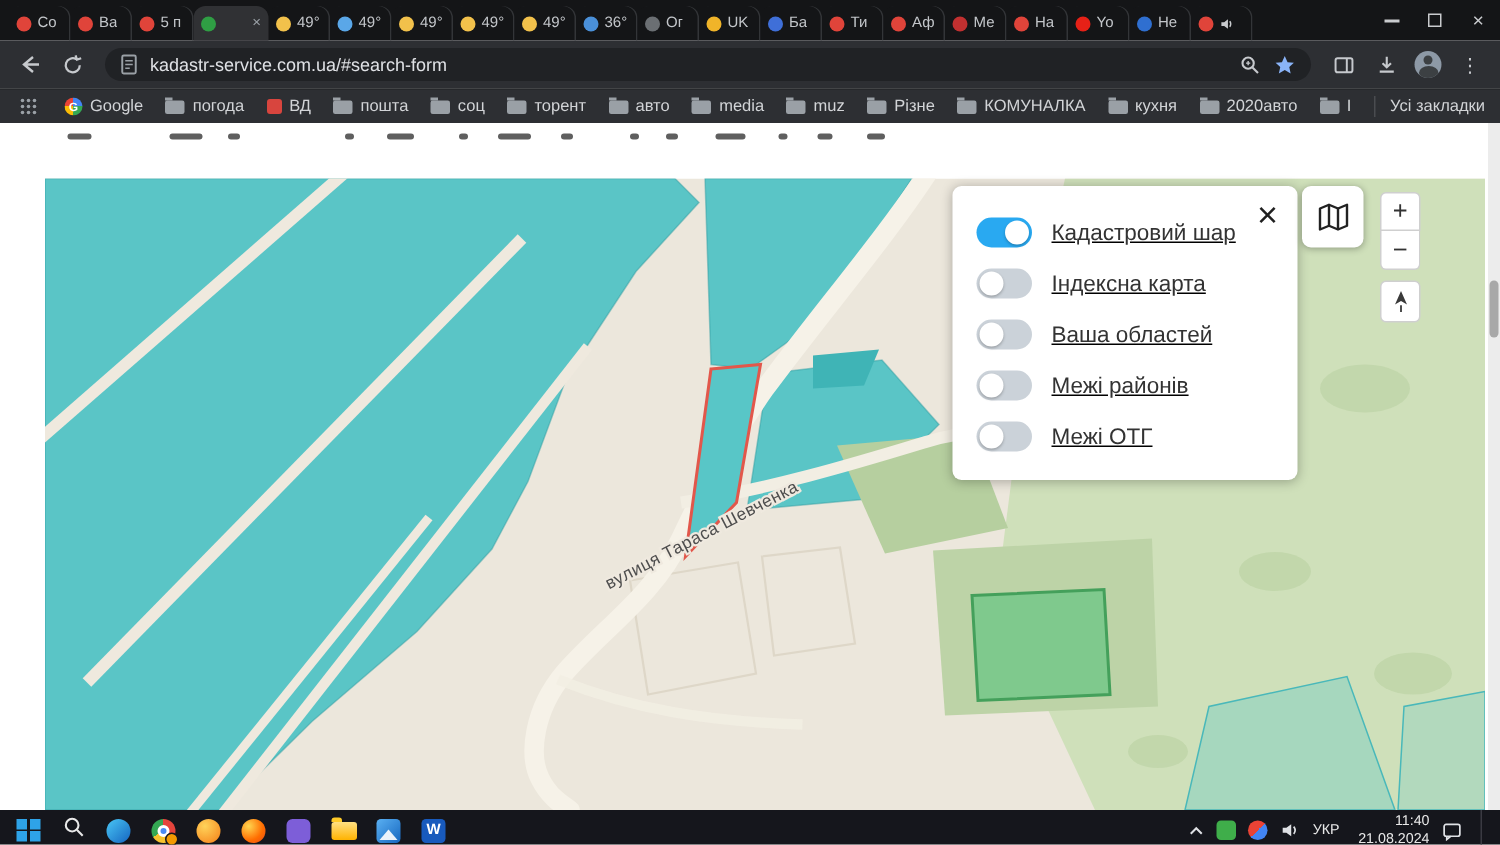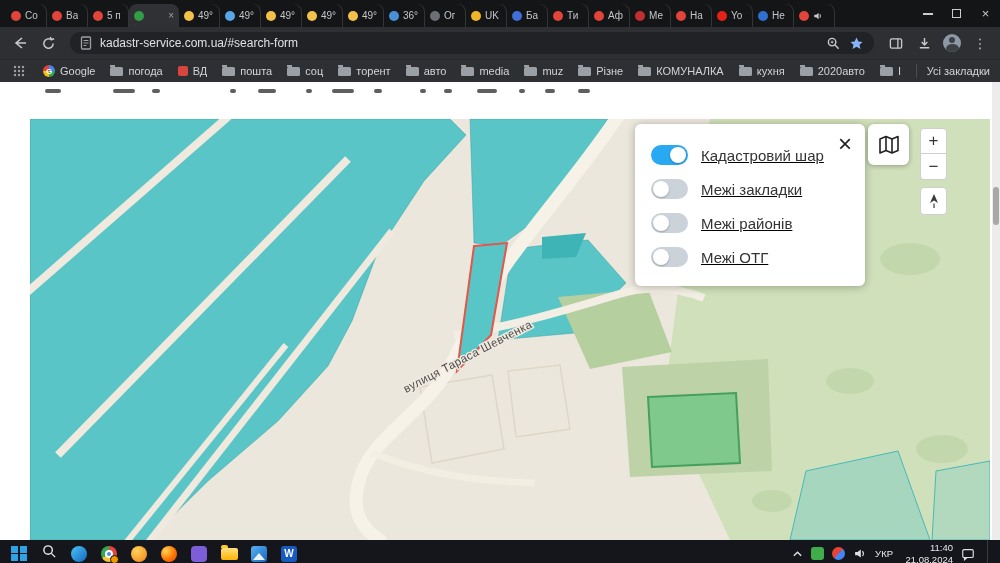--- a/index.html
+++ b/index.html
@@ -401,21 +401,25 @@
     </svg>
 
     <div class="layers-panel">
       <div>
           <div class="toggle-row">
             <span class="tg on"></span>
             <span class="tg-label">Кадастровий шар</span>
           </div>
           <div class="toggle-row">
             <span class="tg off"></span>
-            <span class="tg-label">Межі закладки</span>
+            <span class="tg-label">Індексна карта</span>
+          </div>
+          <div class="toggle-row">
+            <span class="tg off"></span>
+            <span class="tg-label">Ваша областей</span>
           </div>
           <div class="toggle-row">
             <span class="tg off"></span>
             <span class="tg-label">Межі районів</span>
           </div>
           <div class="toggle-row">
             <span class="tg off"></span>
             <span class="tg-label">Межі ОТГ</span>
           </div>
         </div>

